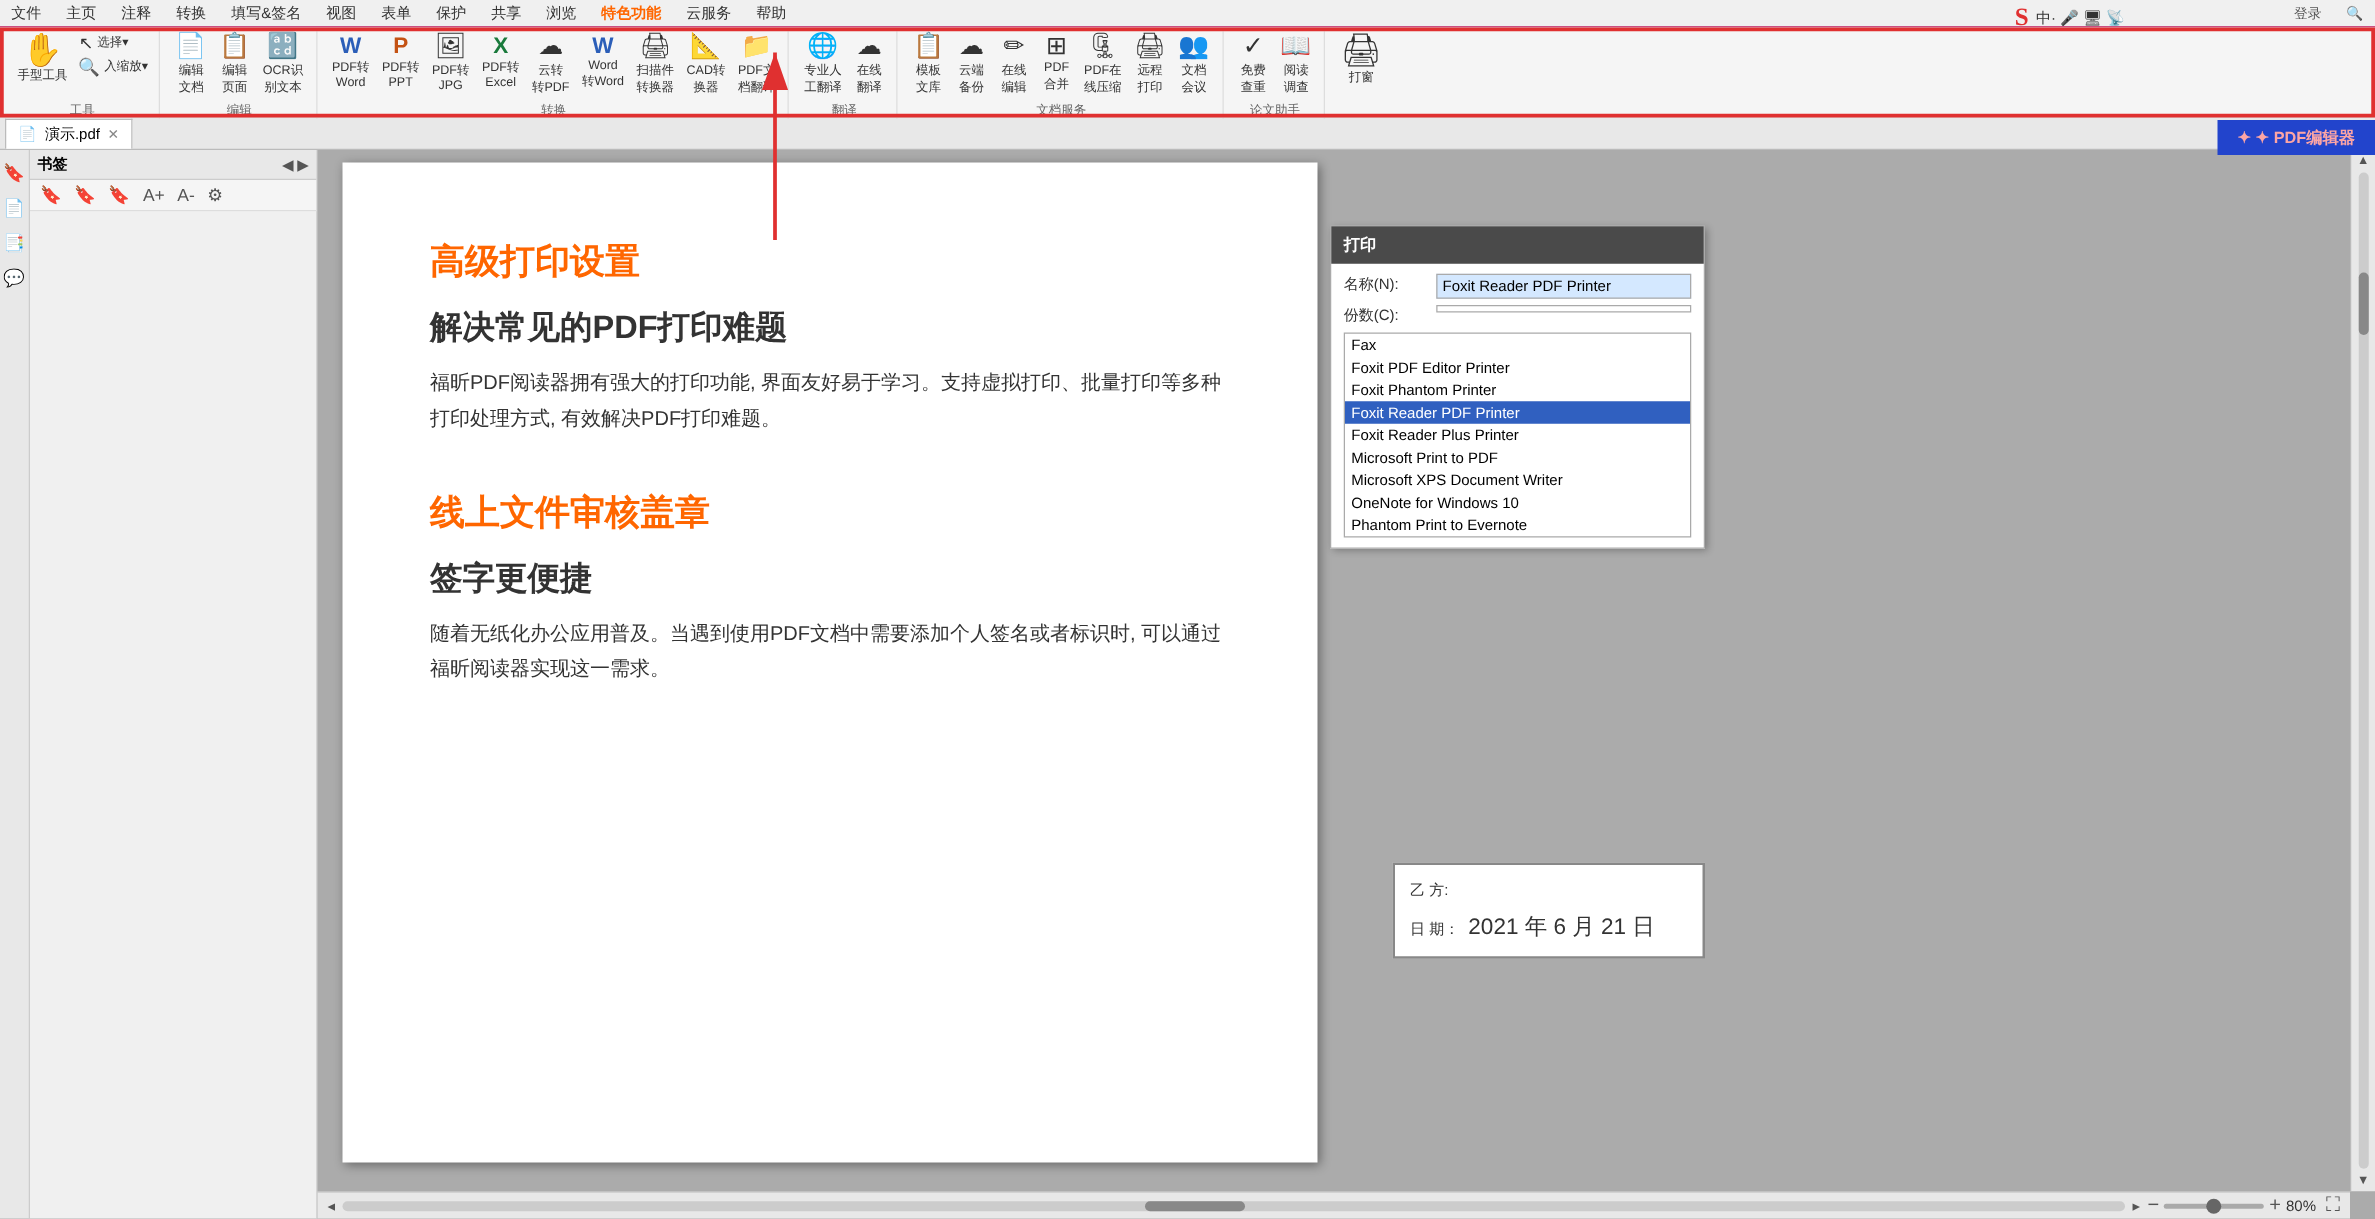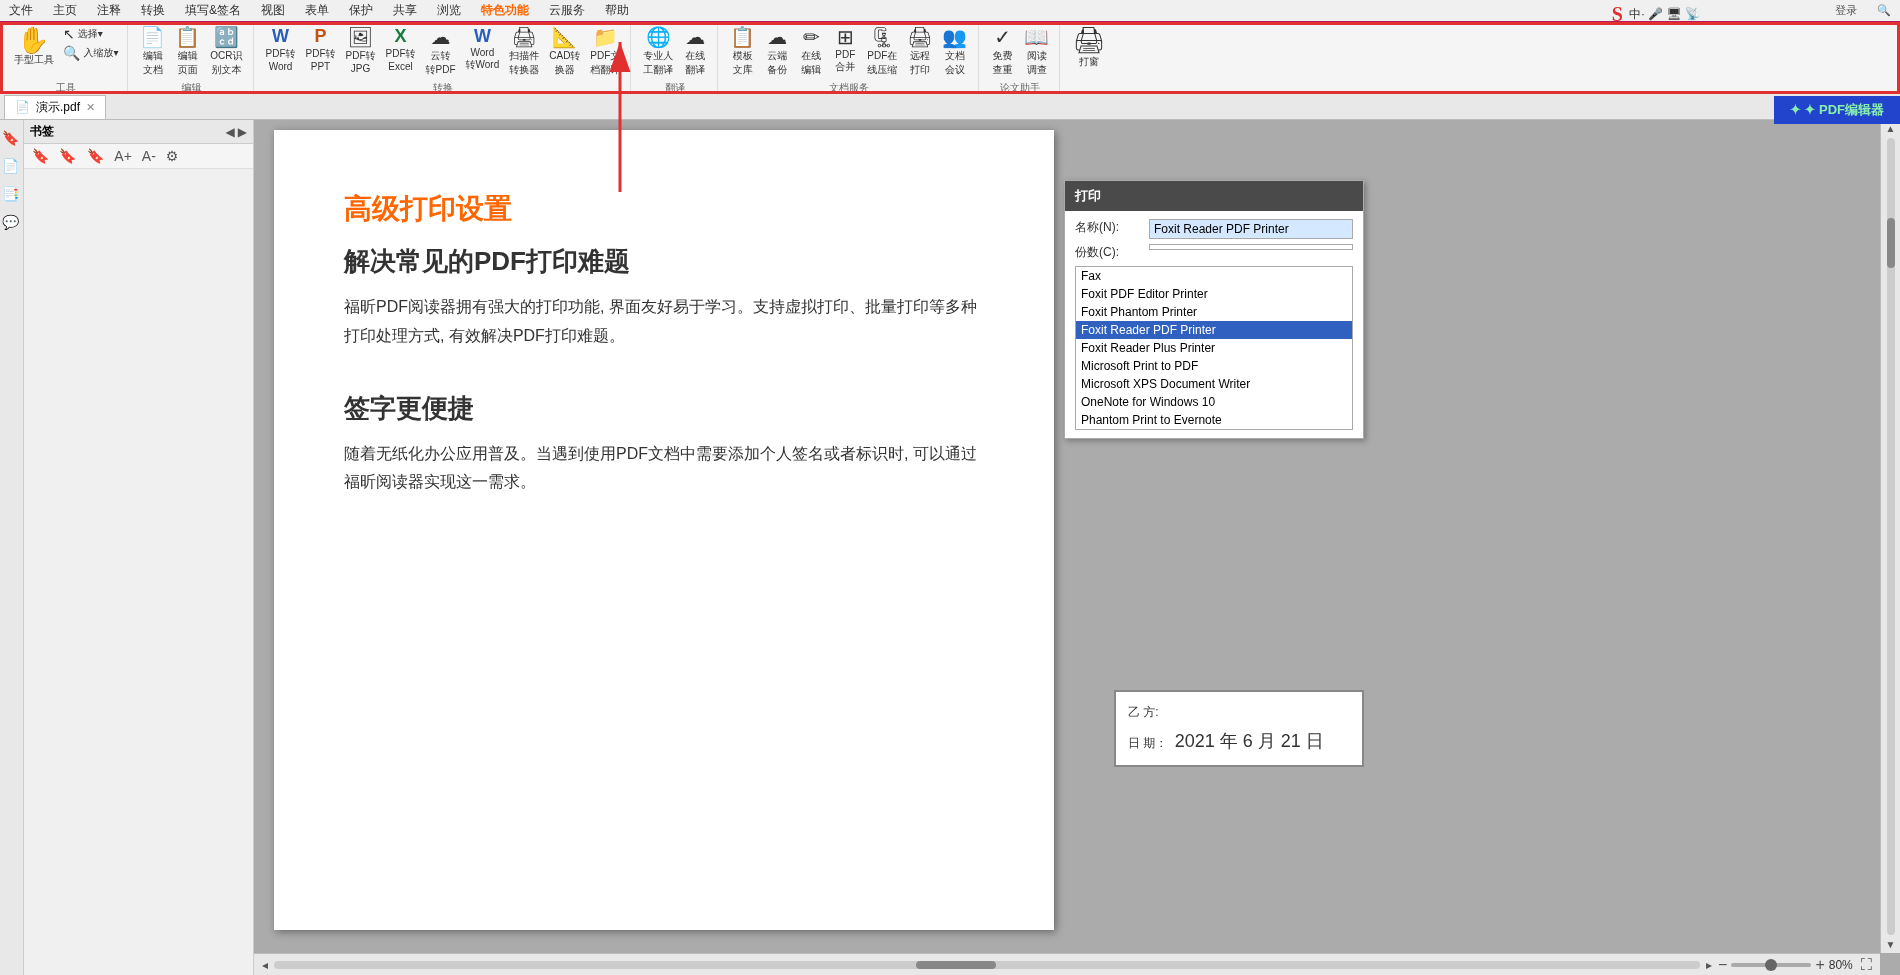--- a/index.html
+++ b/index.html
@@ -531,20 +531,21 @@
     <div style="position:relative;">
       <div class="pdf-page">
 
         <div>
           <div class="section-heading">高级打印设置</div>
           <div class="section-subheading">解决常见的PDF打印难题</div>
           <div class="section-body">福昕PDF阅读器拥有强大的打印功能, 界面友好易于学习。支持虚拟打印、批量打印等多种打印处理方式, 有效解决PDF打印难题。</div>
         </div>
 
         <div class="section2">
+          <div class="section-heading">线上文件审核盖章</div>
           <div class="section-subheading">签字更便捷</div>
           <div class="section-body">随着无纸化办公应用普及。当遇到使用PDF文档中需要添加个人签名或者标识时, 可以通过福昕阅读器实现这一需求。</div>
         </div>
 
         <div class="print-dialog">
           <div class="print-dialog-title">打印</div>
           <div class="print-dialog-body">
             <div class="print-row">
               <span class="print-label">名称(N):</span>
               <div class="print-value-box">
@@ -597,21 +598,21 @@
     </defs>
     <line x1="60" y1="170" x2="60" y2="20" stroke="#e03030" stroke-width="3" marker-end="url(#arrowhead)"></line>
   </svg>
 </div>
 
 <div style="position:absolute;right:200px;top:3px;display:flex;align-items:center;gap:6px;">
   <span style="font-size:20px;color:#e03030;font-weight:bold;font-family:serif;">S</span>
   <span style="font-size:12px;color:#333;">中· 🎤 🖥 📡</span>
 </div>
 
-<div style="position:absolute;right:0;top:96px;background:#2244cc;color:#86efac;font-size:13px;padding:5px 16px;font-weight:bold;z-index:5;">
+<div style="position:absolute;right:0;top:96px;background:#2244cc;color:#fca5a5;font-size:13px;padding:5px 16px;font-weight:bold;z-index:5;">
   <span>✦ </span>
   <span>✦ PDF编辑器</span>
 </div>
 
 <div style="position:absolute;bottom:0;left:254px;right:20px;height:22px;background:#e8e8e8;border-top:1px solid #bbb;display:flex;align-items:center;padding:0 8px;gap:6px;">
   <span style="font-size:12px;cursor:pointer;color:#555;">◂</span>
   <div class="scroll-track">
     <div class="scroll-thumb"></div>
   </div>
   <span style="font-size:12px;cursor:pointer;color:#555;">▸</span>

